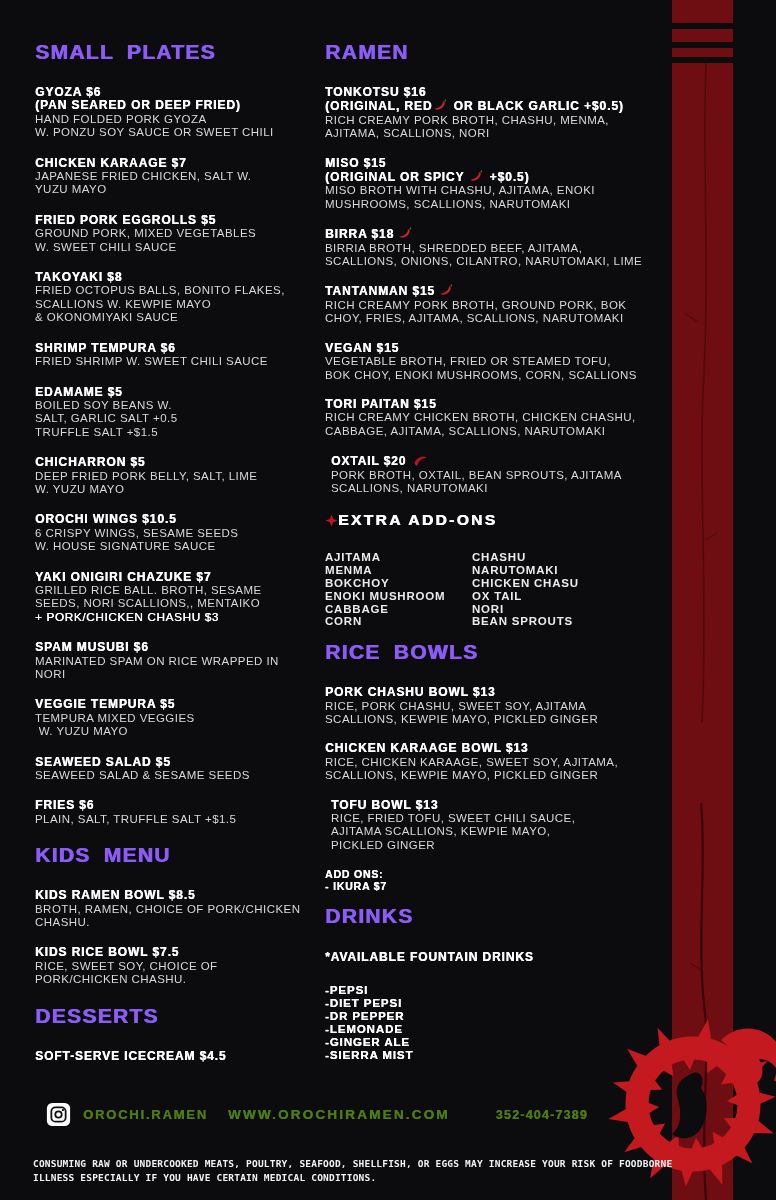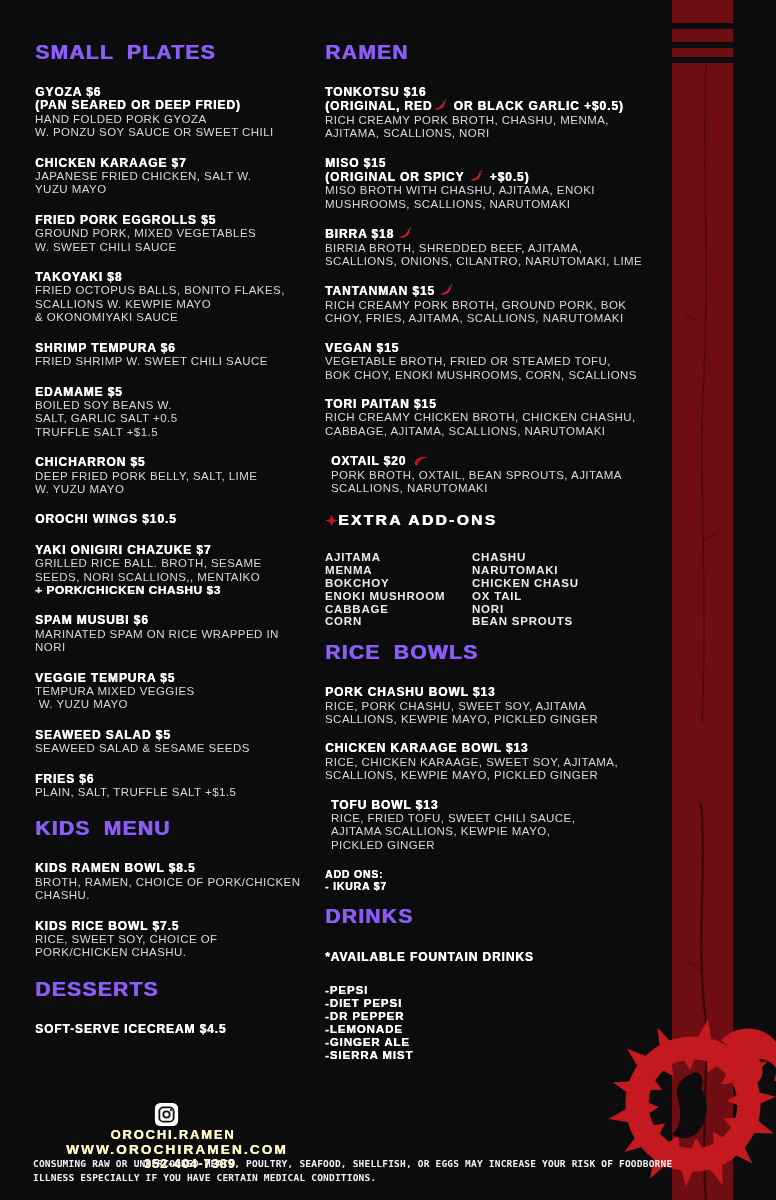--- a/index.html
+++ b/index.html
@@ -16,21 +16,21 @@
   .col-right{left:325px;width:348px;}
   .sec{font-weight:800;font-size:21px;line-height:24px;letter-spacing:1.3px;word-spacing:6px;
        color:#8b5cf6;margin:0 0 22px 0;text-shadow:.8px 0 currentColor;}
   .sec.mt16{margin-top:16px}.sec.mt14{margin-top:14px}.sec.mt24{margin-top:12px}
   .mi{margin:0 0 17px 0;}
   .col-right .mi{margin-bottom:16px;}
   .mi-name,.mi-sub{font-weight:700;font-size:12px;line-height:13.4px;letter-spacing:.9px;
        color:#fff;text-shadow:.45px 0 currentColor;}
   .mi-desc{font-weight:400;font-size:11.5px;line-height:13.4px;letter-spacing:.45px;
        color:#d8d8d8;white-space:pre-wrap;}
-  .mi-extra{font-weight:700;font-size:11.8px;line-height:13.4px;letter-spacing:.6px;color:#fff;
+  .mi-extra{font-weight:400;font-size:11.8px;line-height:13.4px;letter-spacing:.6px;color:#fff;
        text-shadow:.35px 0 currentColor;}
   .indent{padding-left:6px;}
   .icon-chili{width:13px;height:13px;margin-left:5px;vertical-align:-2px;}
   .icon-chili.inline{margin:0 2px;}
   .icon-tail{width:16px;height:13px;margin-left:7px;vertical-align:-2px;}
   .addons-head{display:flex;align-items:center;gap:0;margin:14px 0 22px 0;
        font-weight:800;font-size:15.5px;line-height:18px;letter-spacing:2.4px;color:#fff;
        text-shadow:.7px 0 currentColor;}
   .icon-cross{width:13px;height:13px;flex:0 0 auto;}
   .addons-grid{display:flex;}
@@ -38,21 +38,21 @@
   .addons-col div{font-weight:600;font-size:11.5px;line-height:12.8px;letter-spacing:.8px;color:#ececec;}
   .bowl{margin-bottom:9px;}
   .addons-note{margin-top:10px;}
   .addons-note div{font-weight:700;font-size:10.5px;line-height:12px;letter-spacing:.8px;color:#fff;
        text-shadow:.3px 0 currentColor;}
   .drinks-note{font-weight:700;font-size:12px;line-height:14px;letter-spacing:.9px;color:#fff;
        margin:0 0 20px 0;text-shadow:.4px 0 currentColor;}
   .drink-line{font-weight:700;font-size:11.5px;line-height:13px;letter-spacing:.9px;color:#fff;
        text-shadow:.3px 0 currentColor;}
   
-  .footer{position:absolute;left:46px;top:1102px;display:flex;align-items:center;color:#fef9c3;flex-direction:column;}
+  .footer{position:absolute;left:46px;top:1102px;display:flex;align-items:center;color:#4d7c0f;}
   .ig-icon{width:25px;height:25px;}
   .handle{margin-left:12px;font-weight:700;font-size:13px;letter-spacing:1.8px;text-shadow:.4px 0 currentColor;}
   .site{margin-left:20px;font-weight:700;font-size:13.5px;letter-spacing:2.2px;text-shadow:.4px 0 currentColor;}
   .phone{margin-left:46px;font-weight:700;font-size:12.5px;letter-spacing:1.2px;text-shadow:.4px 0 currentColor;}
   .disclaimer{position:absolute;left:33px;top:1157px;width:640px;color:#f2f2f2;
        font-family:"DejaVu Sans Mono",monospace;font-weight:700;font-size:9.5px;line-height:13.5px;
        letter-spacing:.2px;white-space:pre-wrap;}
   .dragon{position:absolute;left:605px;top:1007px;width:180px;height:190px;}
 </style>
 </head>
@@ -105,20 +105,22 @@
 SALT, GARLIC SALT +0.5
 TRUFFLE SALT +$1.5</div>
     </div>
     <div class="mi">
       <div class="mi-name">CHICHARRON $5</div>
       <div class="mi-desc">DEEP FRIED PORK BELLY, SALT, LIME
 W. YUZU MAYO</div>
     </div>
     <div class="mi">
       <div class="mi-name">OROCHI WINGS $10.5</div>
+      <div class="mi-desc">6 CRISPY WINGS, SESAME SEEDS
+W. HOUSE SIGNATURE SAUCE</div>
     </div>
     <div class="mi">
       <div class="mi-name">YAKI ONIGIRI CHAZUKE $7</div>
       <div class="mi-desc">GRILLED RICE BALL. BROTH, SESAME
 SEEDS, NORI SCALLIONS,, MENTAIKO</div>
       <div class="mi-extra">+ PORK/CHICKEN CHASHU $3</div>
     </div>
     <div class="mi">
       <div class="mi-name">SPAM MUSUBI $6</div>
       <div class="mi-desc">MARINATED SPAM ON RICE WRAPPED IN

